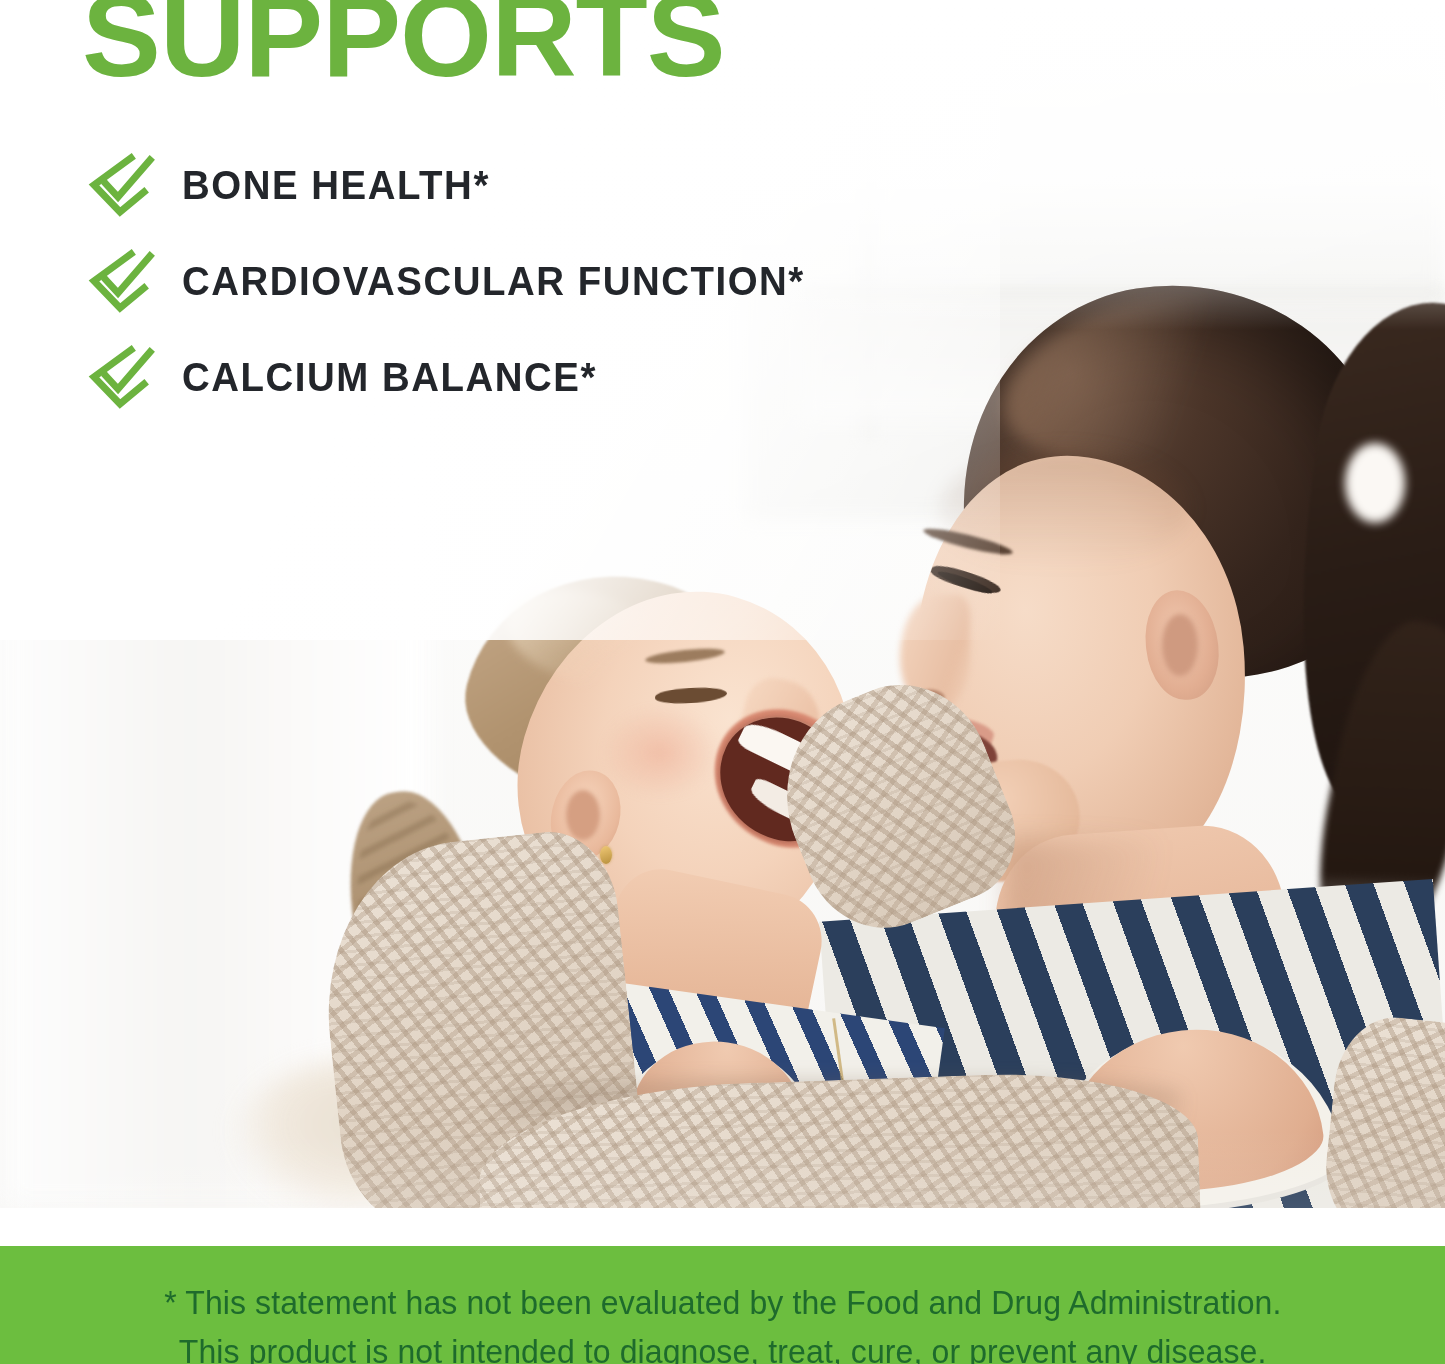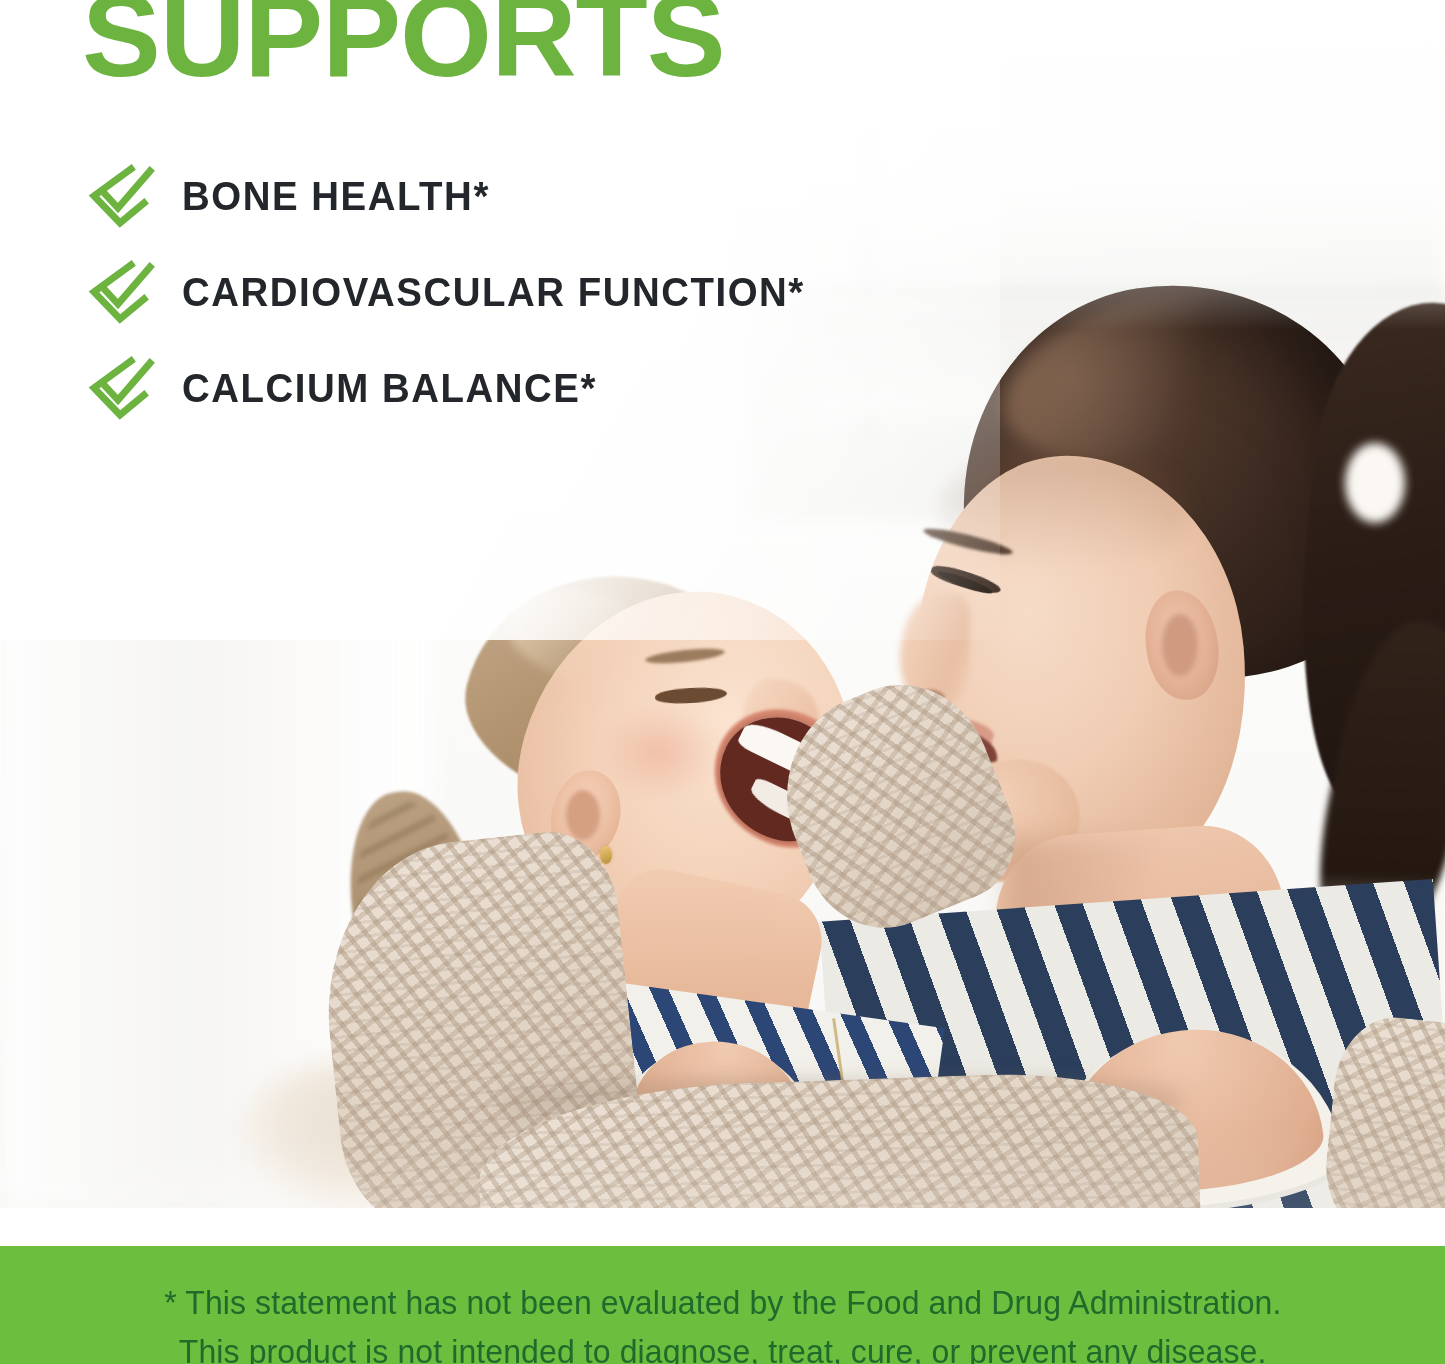--- a/index.html
+++ b/index.html
@@ -710,21 +710,21 @@
     letter-spacing: -1px;
     font-family: "Liberation Sans Narrow", "Liberation Sans", sans-serif;
     transform: scaleX(1.02);
     transform-origin: left top;
     white-space: nowrap;
   }
 
   .benefits {
     position: absolute;
     left: 84px;
-    top: 148px;
+    top: 137px;
     width: 1000px;
   }
   .benefit-row {
     display: flex;
     align-items: center;
     height: 96px;
   }
   .check-icon {
     width: 72px;
     height: 72px;

